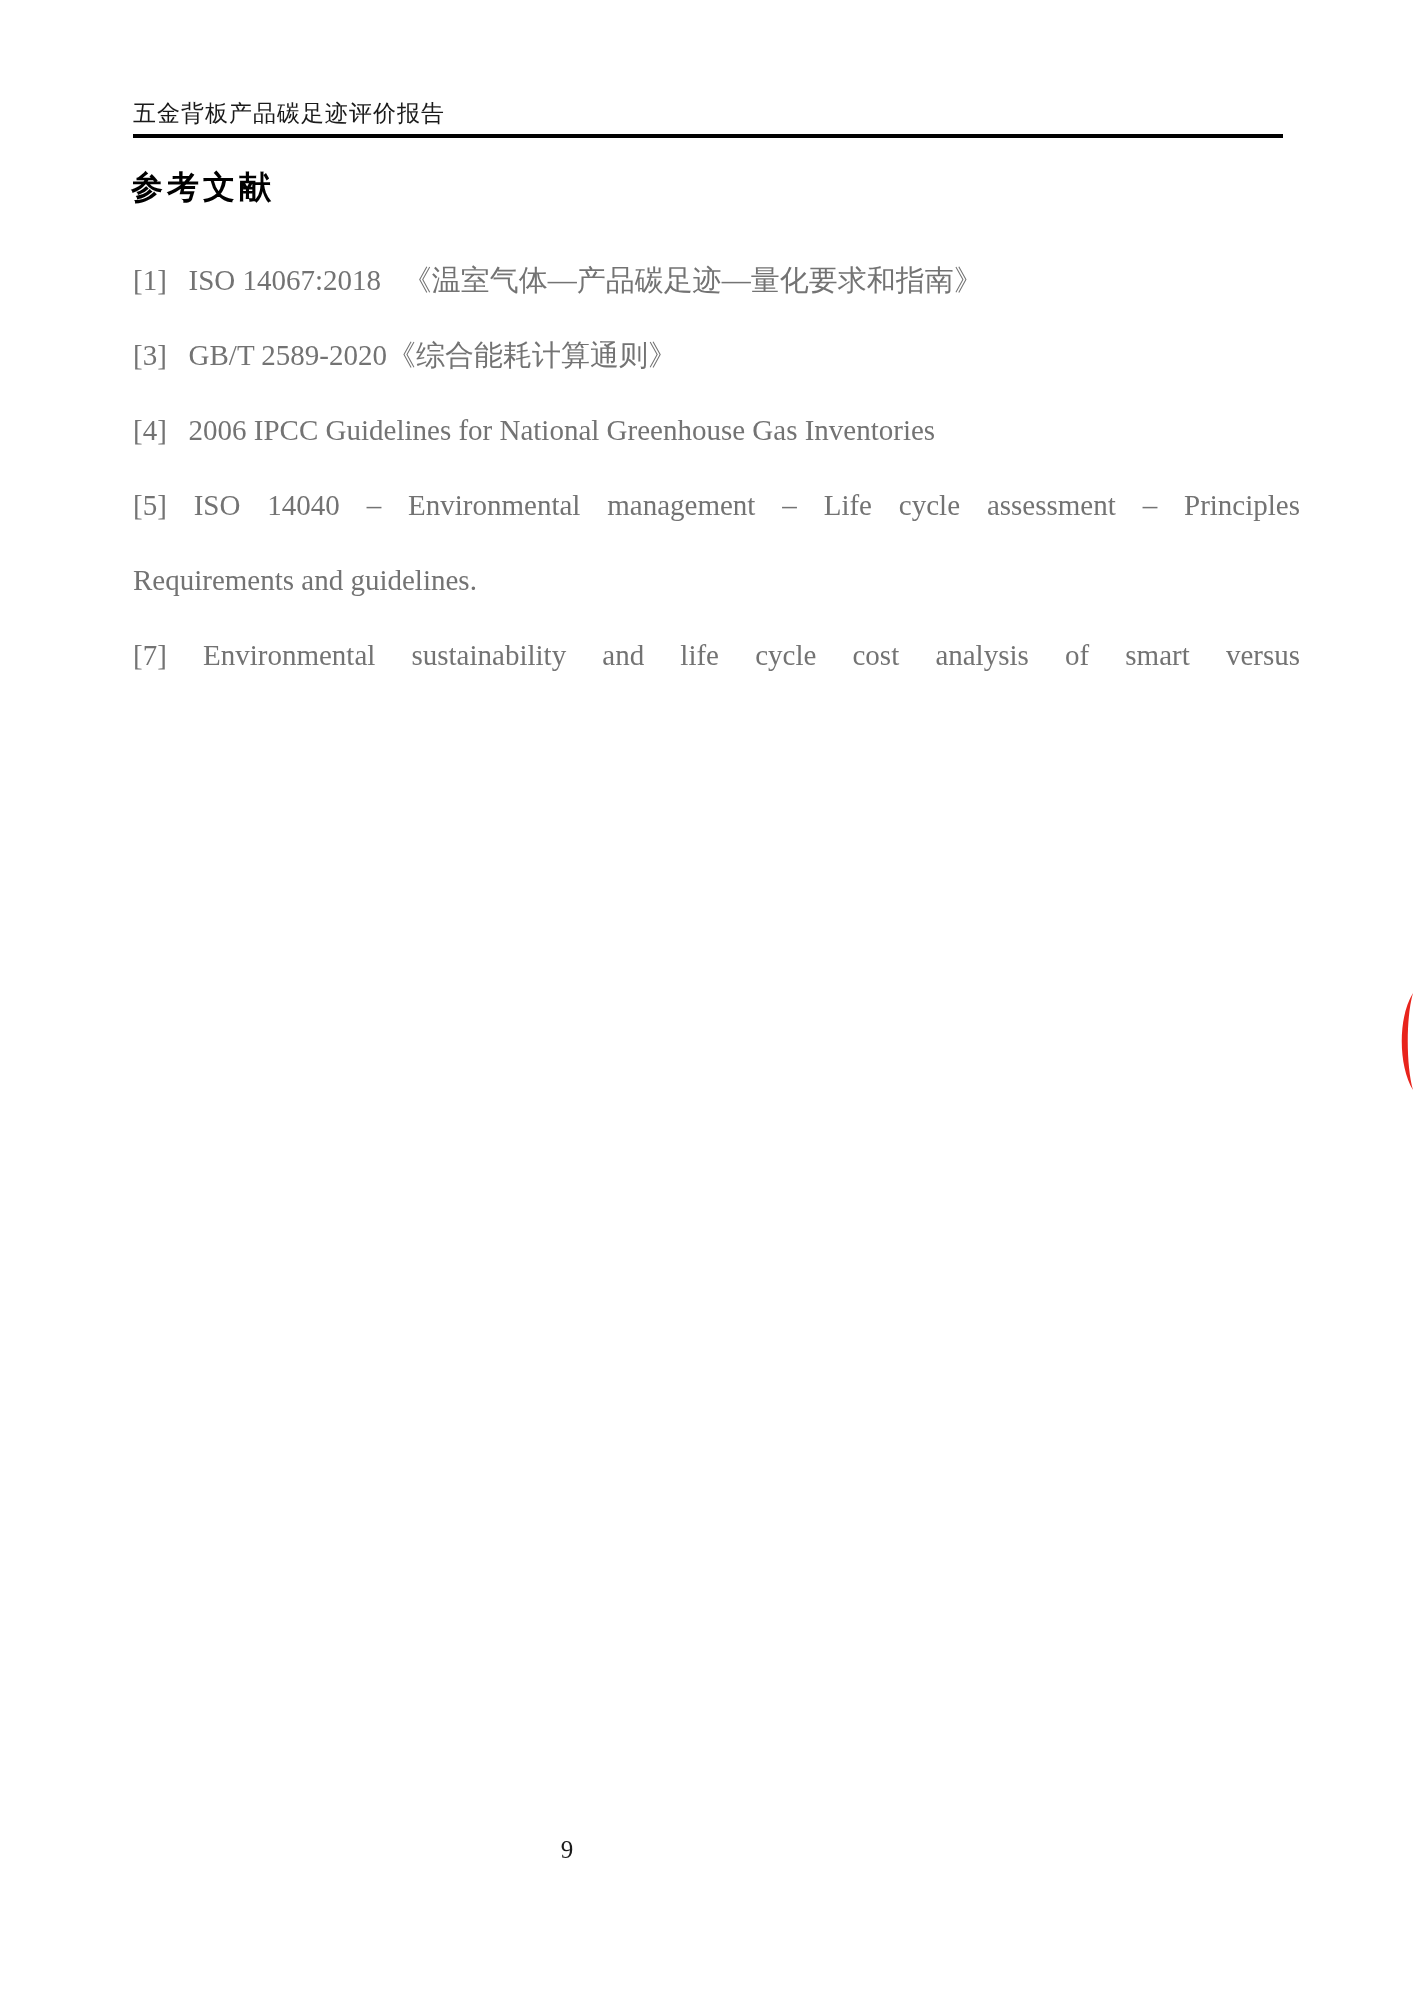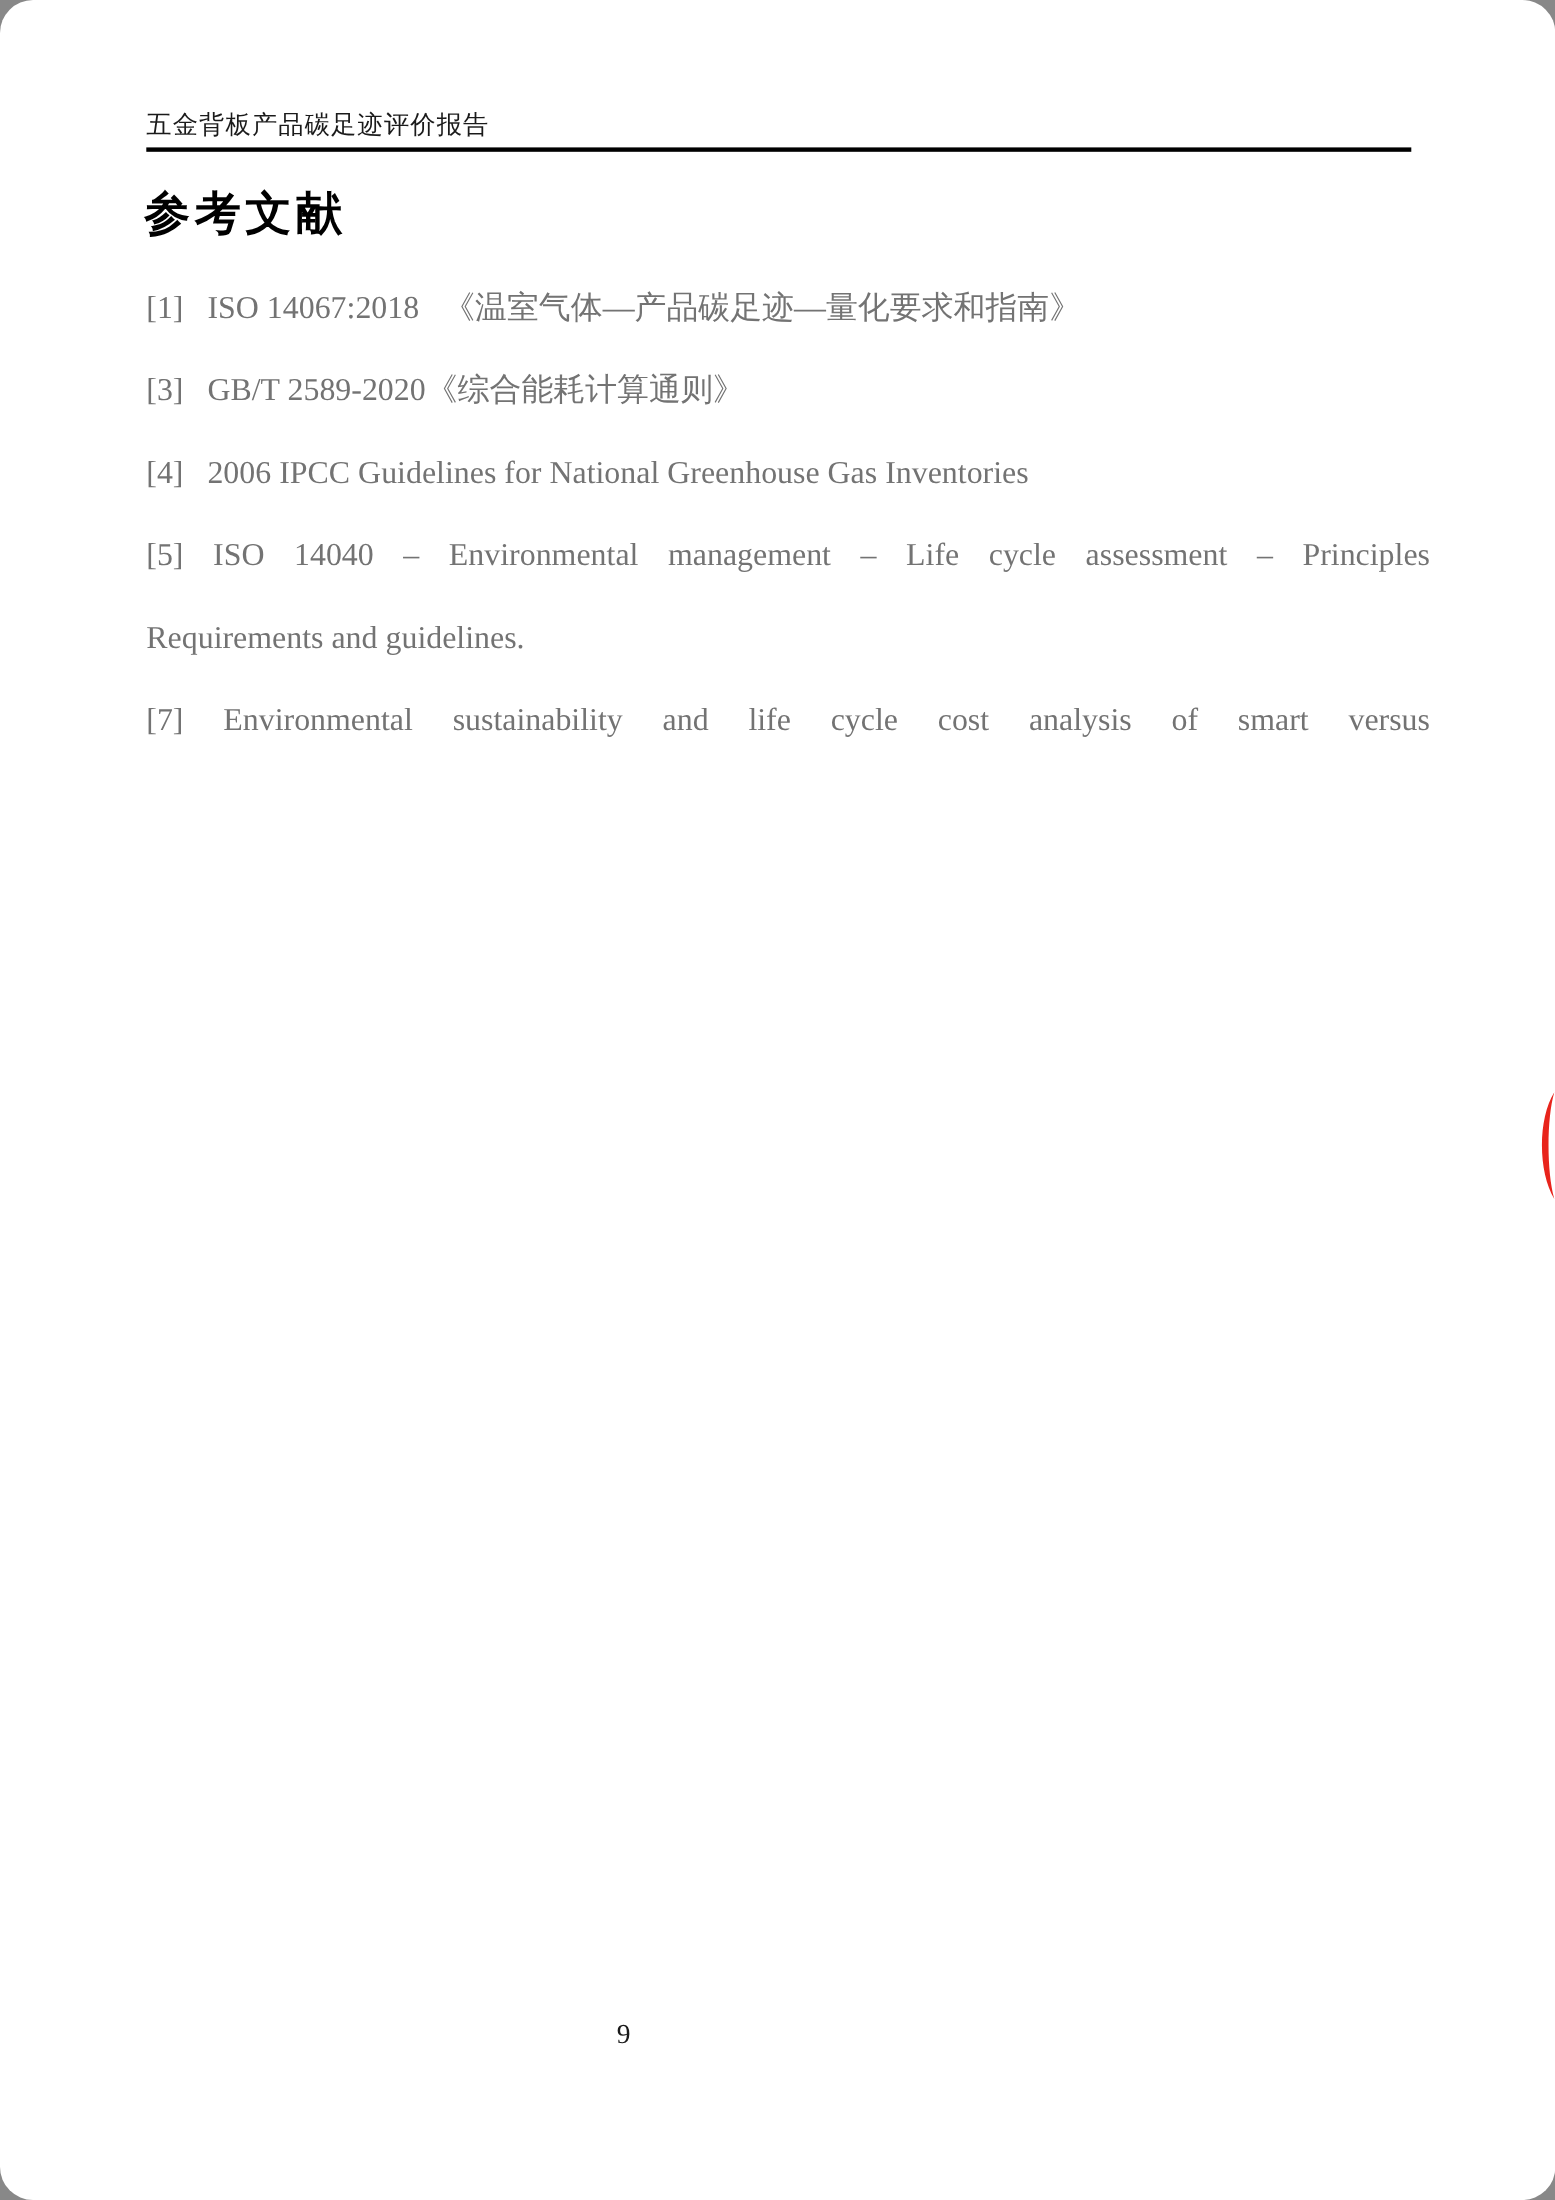--- a/index.html
+++ b/index.html
@@ -5,21 +5,20 @@
   * { margin: 0; padding: 0; box-sizing: border-box; }
   html, body { background: #888; }
   .page {
     position: relative;
     width: 1414px;
     height: 2000px;
     margin: 0 auto;
     background: #ffffff;
     overflow: hidden;
     color: #111;
-    border-radius: 30px;
   }
   .running-header {
     position: absolute;
     left: 133px;
     top: 98px;
     font-family: "Liberation Serif", "DejaVu Serif", serif;
     font-size: 23px;
     letter-spacing: 1px;
     color: #1a1a1a;
   }
@@ -30,21 +29,21 @@
     width: 1150px;
     height: 4px;
     background: #000;
   }
   .section-title {
     position: absolute;
     left: 131px;
     top: 166px;
     font-family: "Liberation Sans", "DejaVu Sans", sans-serif;
     font-weight: 700;
-    font-size: 42px;
+    font-size: 32px;
     letter-spacing: 4px;
     color: #000;
   }
   .references {
     position: absolute;
     left: 133px;
     top: 243px;
     width: 1167px;
     font-family: "Liberation Serif", "DejaVu Serif", serif;
     font-size: 29px;

